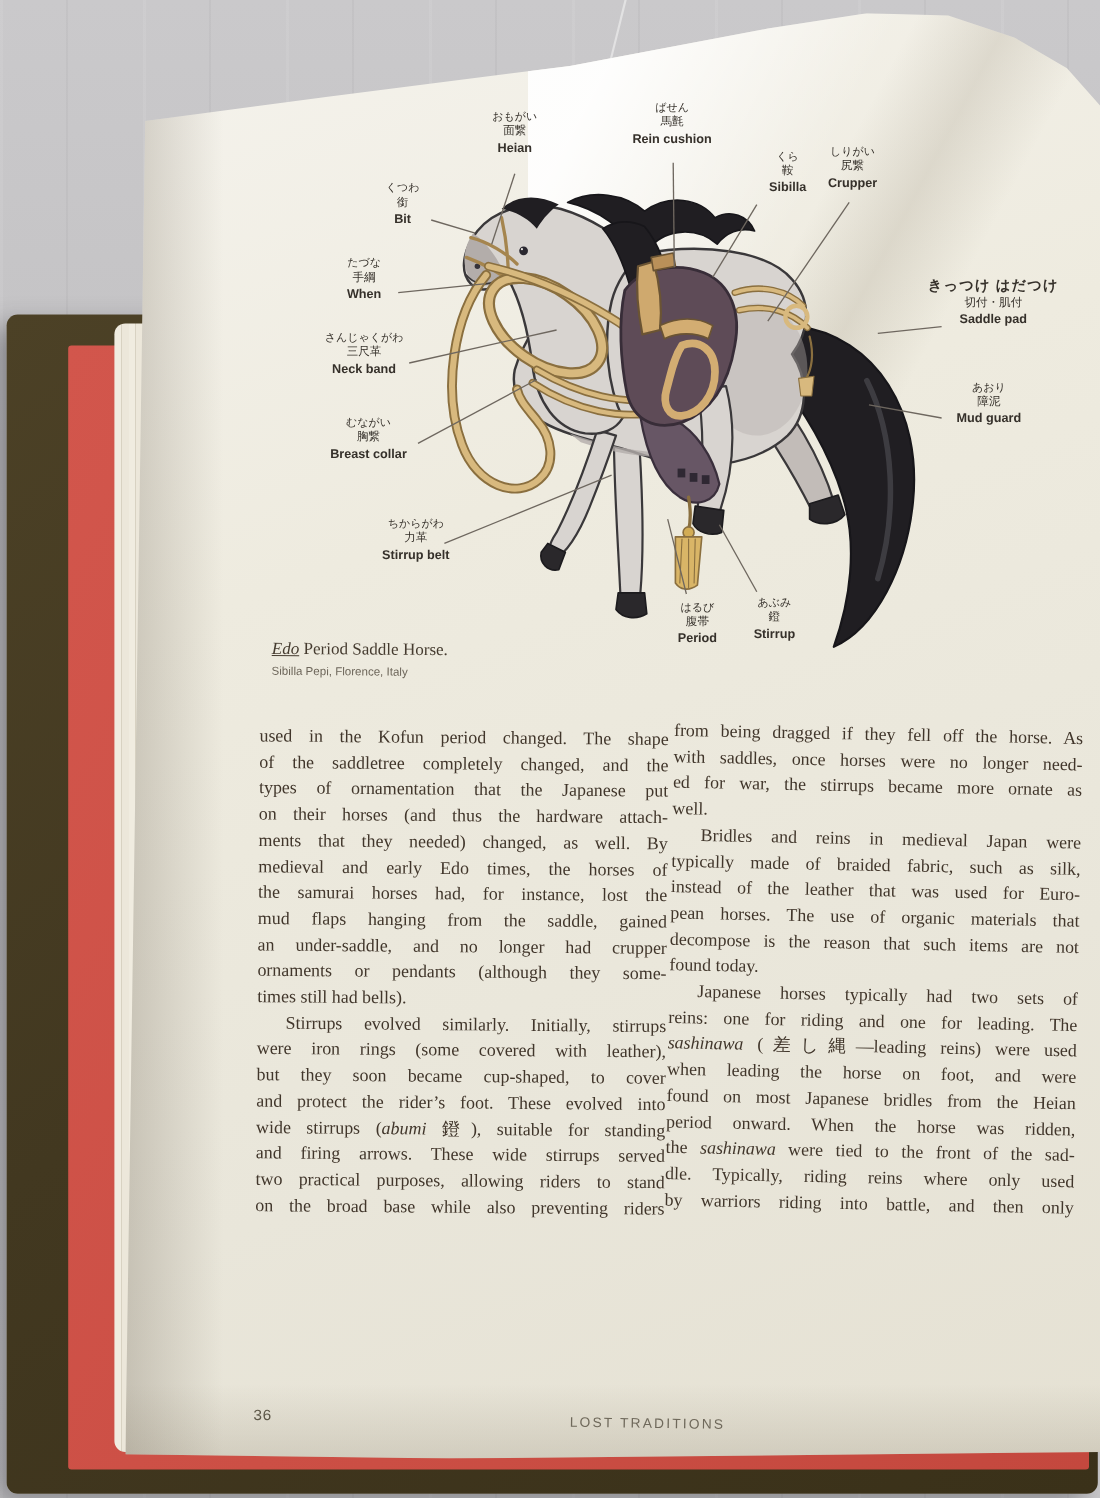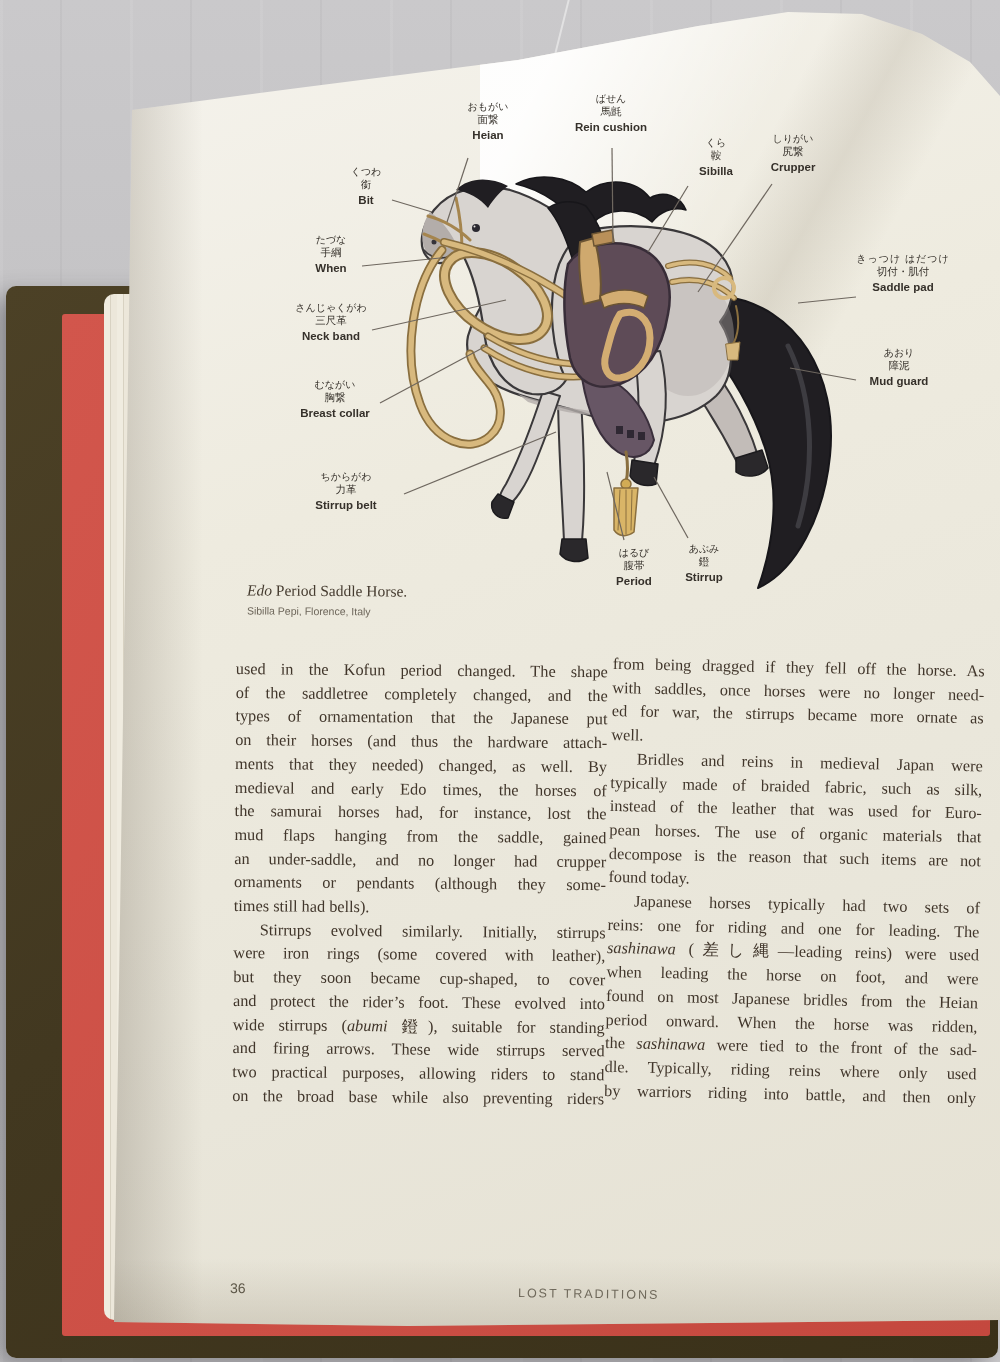--- a/index.html
+++ b/index.html
@@ -26,43 +26,43 @@
     background:linear-gradient(90deg,rgba(110,100,85,.30),rgba(110,100,85,0));}
   .curl-light{position:absolute;right:0;top:0;width:520px;height:360px;
     background:linear-gradient(118deg,rgba(255,255,255,.9) 14%,rgba(255,255,255,0) 48%),
                linear-gradient(118deg,rgba(0,0,0,0) 50%,rgba(150,140,120,.22) 62%,rgba(0,0,0,0) 74%);}
   .bottom-shade{position:absolute;left:0;bottom:0;width:100%;height:70px;
     background:linear-gradient(0deg,rgba(130,120,100,.22),rgba(130,120,100,0));}
 
   
   .label{position:absolute;text-align:center;transform:translateX(-50%);color:#35302a;line-height:1.3;white-space:nowrap;}
   .label .kana{font-size:10px;}
-  .label .kana.tiny{font-size:10px;letter-spacing:1px;}
+  .label .kana.tiny{font-size:13px;letter-spacing:1px;font-weight:bold;}
   .label .kanji{font-size:10.5px;}
   .label .en{font-size:11.5px;font-weight:bold;margin-top:1px;}
 
   svg.overlay{position:absolute;left:0;top:0;pointer-events:none;}
 
   
   .caption{position:absolute;left:247px;top:582px;color:#453b2f;transform:rotate(.4deg);}
   .caption .title{font-family:"Liberation Serif",serif;font-size:15.5px;}
-  .caption .title i{font-style:italic;}
+  .caption .title i{font-style:italic;text-decoration:underline;}
   .caption .credit{font-size:10.5px;color:#6d665a;margin-top:5px;}
 
   
   .col{position:absolute;font-family:"Liberation Serif",serif;font-size:16.3px;line-height:23.7px;color:#41362b;}
   .col-left{left:236px;top:657px;width:372px;transform:rotate(.5deg);transform-origin:top left;}
   .col-right{left:613px;top:652px;width:372px;transform:rotate(1.15deg);transform-origin:top left;}
   .tline{text-align:justify;text-align-last:justify;}
   .tline.pend{text-align-last:left;}
   .tline.indent{text-indent:1.6em;}
   .tline i{font-style:italic;}
 
   
-  .page-num{position:absolute;left:230px;top:1280px;font-size:14px;color:#5c5647;transform:rotate(.5deg);}
+  .page-num{position:absolute;left:230px;top:1280px;font-size:14px;color:#5c5647;transform:rotate(.5deg);font-family:Liberation Mono, monospace;}
   .running-title{position:absolute;left:518px;top:1287px;font-size:12.5px;letter-spacing:2px;color:#6f695b;transform:rotate(.8deg);}
 </style>
 </head>
 <body>
 
 <div class="wall-streaks"></div>
 <div class="wall-seam"></div>
 <div class="book-cover"></div>
 <div class="endpaper"></div>
 <div class="page-stack"></div>
@@ -155,36 +155,36 @@
     <line x1="372" y1="330" x2="506" y2="300"></line>
     <line x1="380" y1="403" x2="488" y2="345"></line>
     <line x1="404" y1="494" x2="556" y2="432"></line>
     <line x1="856" y1="297" x2="798" y2="303"></line>
     <line x1="856" y1="380" x2="790" y2="368"></line>
     <line x1="624" y1="540" x2="607" y2="472"></line>
     <line x1="688" y1="538" x2="654" y2="477"></line>
   </g>
 </svg>
 
-<div class="label" style="left:488px;top:100px">
+<div class="label" style="left:468px;top:100px">
   <div class="kana">おもがい</div>
   <div class="kanji">面繋</div>
   <div class="en">Heian</div>
 </div>
 <div class="label" style="left:611px;top:92px">
   <div class="kana">ばせん</div>
   <div class="kanji">馬氈</div>
   <div class="en">Rein cushion</div>
 </div>
 <div class="label" style="left:716px;top:136px">
   <div class="kana">くら</div>
   <div class="kanji">鞍</div>
   <div class="en">Sibilla</div>
 </div>
-<div class="label" style="left:793px;top:132px">
+<div class="label" style="left:775px;top:132px">
   <div class="kana">しりがい</div>
   <div class="kanji">尻繋</div>
   <div class="en">Crupper</div>
 </div>
 <div class="label" style="left:366px;top:165px">
   <div class="kana">くつわ</div>
   <div class="kanji">銜</div>
   <div class="en">Bit</div>
 </div>
 <div class="label" style="left:331px;top:233px">
@@ -195,21 +195,21 @@
 <div class="label" style="left:331px;top:301px">
   <div class="kana">さんじゃくがわ</div>
   <div class="kanji">三尺革</div>
   <div class="en">Neck band</div>
 </div>
 <div class="label" style="left:335px;top:378px">
   <div class="kana">むながい</div>
   <div class="kanji">胸繋</div>
   <div class="en">Breast collar</div>
 </div>
-<div class="label" style="left:346px;top:470px">
+<div class="label" style="left:378px;top:470px">
   <div class="kana">ちからがわ</div>
   <div class="kanji">力革</div>
   <div class="en">Stirrup belt</div>
 </div>
 <div class="label" style="left:903px;top:252px">
   <div class="kana tiny">きっつけ はだつけ</div>
   <div class="kanji">切付・肌付</div>
   <div class="en">Saddle pad</div>
 </div>
 <div class="label" style="left:899px;top:346px">

